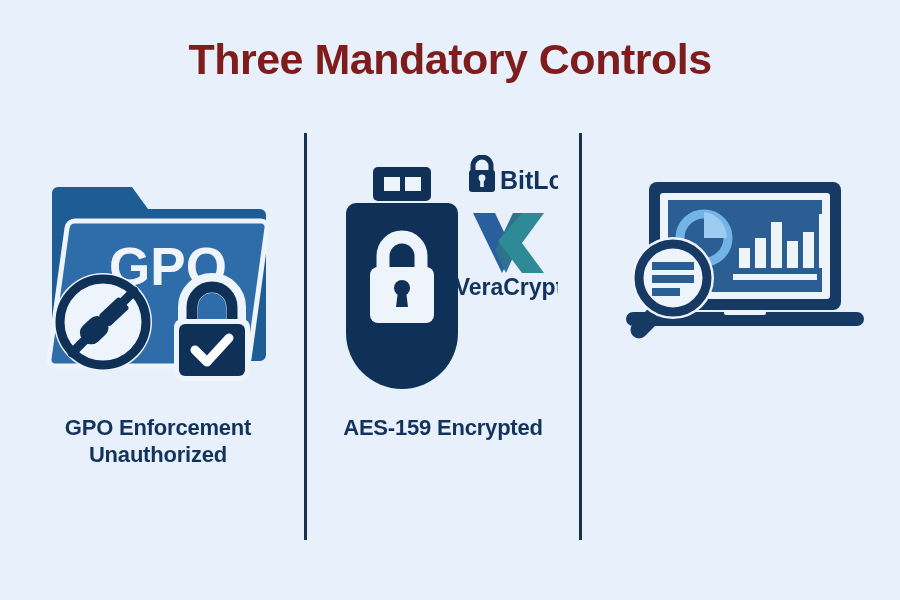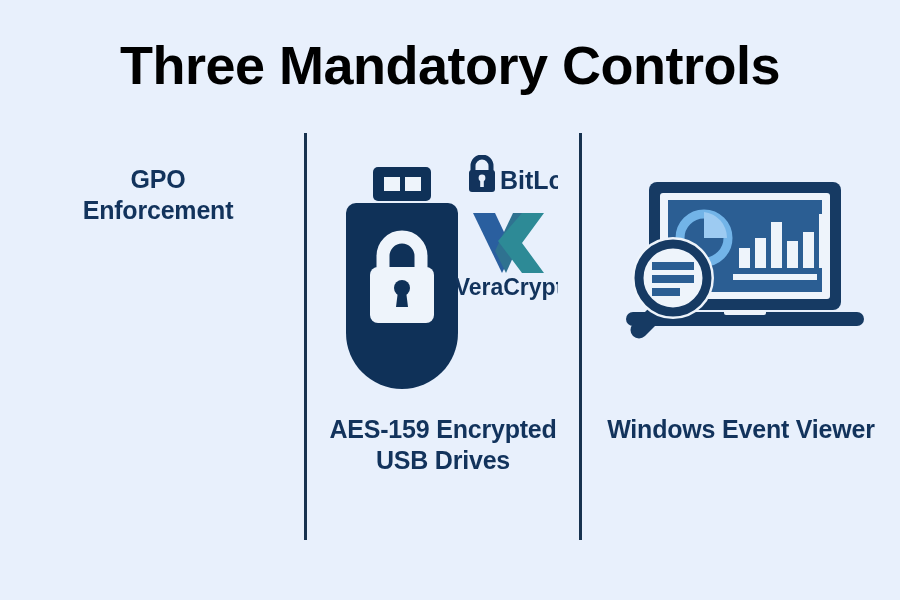--- a/index.html
+++ b/index.html
@@ -19,23 +19,23 @@
     width: 900px;
     height: 600px;
     box-sizing: border-box;
   }
   #page-title {
     position: absolute;
     top: 36px;
     left: 0;
     width: 900px;
     text-align: center;
-    font-size: 54px;
+    font-size: 43px;
     font-weight: bold;
-    color: #000000;
+    color: #7f1d1d;
     letter-spacing: -0.5px;
     line-height: 1.1;
   }
   .divider {
     position: absolute;
     top: 133px;
     width: 3px;
     height: 407px;
     background: #17324f;
   }
@@ -55,43 +55,75 @@
 
   .icon-area {
     height: 250px;
     display: flex;
     align-items: center;
     justify-content: center;
   }
   .caption {
     margin-top: 14px;
     text-align: center;
-    font-size: 25px;
+    font-size: 22px;
     font-weight: bold;
     color: #12335c;
     line-height: 1.23;
     letter-spacing: -0.2px;
   }
   #caption-gpo { width: 200px; }
   #caption-encrypt { width: 250px; }
   #caption-audit { width: 290px; }
 </style>
 </head>
 <body>
 
 <div id="infographic">
 
   <div id="page-title">Three Mandatory Controls</div>
 
   <div class="divider" id="divider-1"></div>
   <div class="divider" id="divider-2"></div>
 
   <div class="column" id="column-gpo">
+    <div class="icon-area">
+      <svg width="236" height="232" viewBox="0 0 236 232">
+
+        <path d="M18 28 h74 l16 22 h112 a6 6 0 0 1 6 6 v140 a6 6 0 0 1 -6 6 h-202 a6 6 0 0 1 -6 -6 v-162 a6 6 0 0 1 6 -6 z" fill="#1e5c96"></path>
+
+        <path d="M35 62 h186 a6 6 0 0 1 6 7 l-18 131 a8 8 0 0 1 -8 7 h-186 a6 6 0 0 1 -6 -7 l18 -131 a8 8 0 0 1 8 -7 z" fill="#2e6daa" stroke="#eef4fb" stroke-width="5"></path>
+
+        <text x="128" y="126" font-family="Liberation Sans, sans-serif" font-size="53" font-weight="bold" fill="#f0f5fb" text-anchor="middle">GPO</text>
+
+        <g>
+          <circle cx="63" cy="163" r="49" fill="#eef4fb"></circle>
+          <circle cx="63" cy="163" r="43" fill="none" stroke="#0f3158" stroke-width="9"></circle>
+
+          <g transform="rotate(-43 63 163)">
+            <rect x="36" y="152" width="30" height="22" rx="10" fill="#0f3158"></rect>
+            <rect x="64" y="155" width="28" height="16" rx="3" fill="#0f3158"></rect>
+            <rect x="72" y="159" width="11" height="8" rx="1.5" fill="#2e6daa"></rect>
+          </g>
+
+          <line x1="32" y1="194" x2="94" y2="132" stroke="#0f3158" stroke-width="9" stroke-linecap="round"></line>
+        </g>
+
+        <g>
+          <path d="M148 166 v-18 a24 24 0 0 1 48 0 v18" fill="none" stroke="#eef4fb" stroke-width="20"></path>
+          <path d="M152 166 v-18 a20 20 0 0 1 40 0 v18" fill="none" stroke="#0f3158" stroke-width="11"></path>
+          <rect x="134" y="160" width="76" height="62" rx="8" fill="#eef4fb"></rect>
+          <rect x="139" y="165" width="66" height="52" rx="6" fill="#0f3158"></rect>
+          <path d="M155 191 l12 12 l22 -24" fill="none" stroke="#ffffff" stroke-width="9" stroke-linecap="round" stroke-linejoin="round"></path>
+        </g>
+      </svg>
+    </div>
     <div class="caption" id="caption-gpo">
       <div>GPO Enforcement</div>
+      <div>Unauthorized</div>
     </div>
   </div>
 
   <div class="column" id="column-encrypt">
     <div class="icon-area">
       <svg width="230" height="240" viewBox="0 0 230 240">
 
         <rect x="45" y="12" width="58" height="34" rx="5" fill="#0f3158"></rect>
         <rect x="56" y="22" width="16" height="14" fill="#eef4fb"></rect>
         <rect x="77" y="22" width="16" height="14" fill="#eef4fb"></rect>
@@ -118,21 +150,20 @@
             <path d="M145 58 h22 l18 38 l-11 22 z" fill="#2a5f9f"></path>
             <path d="M205 58 h-20 l-18 38 l11 22 z" fill="#2f7290"></path>
             <path d="M216 58 h-22 l-24 28 l24 32 h22 l-22 -30 z" fill="#2d8a96"></path>
           </g>
           <text x="181" y="140" font-family="Liberation Sans, sans-serif" font-size="23" font-weight="bold" fill="#12335c" text-anchor="middle">VeraCrypt</text>
         </g>
       </svg>
     </div>
     <div class="caption" id="caption-encrypt">
       <div>AES-159 Encrypted</div>
-      <div>USB Drives</div>
     </div>
   </div>
 
   <div class="column" id="column-audit">
     <div class="icon-area">
       <svg width="260" height="210" viewBox="0 0 260 210">
 
         <rect x="38" y="12" width="192" height="128" rx="8" fill="#163a63"></rect>
         <rect x="49" y="23" width="170" height="106" rx="3" fill="#eef4fb"></rect>
         <rect x="57" y="30" width="154" height="92" fill="#2b5e93"></rect>
@@ -159,17 +190,16 @@
           <line x1="28" y1="160" x2="50" y2="138" stroke="#163a63" stroke-width="17" stroke-linecap="round"></line>
           <circle cx="62" cy="108" r="41" fill="#eef4fb"></circle>
           <circle cx="62" cy="108" r="34" fill="#eef4fb" stroke="#163a63" stroke-width="9"></circle>
           <rect x="41" y="92" width="42" height="8" fill="#2b5e93"></rect>
           <rect x="41" y="105" width="42" height="8" fill="#2b5e93"></rect>
           <rect x="41" y="118" width="28" height="8" fill="#2b5e93"></rect>
         </g>
       </svg>
     </div>
     <div class="caption" id="caption-audit">
-      <div>Windows Event Viewer</div>
     </div>
   </div>
 
 </div>
 
 </body></html>

